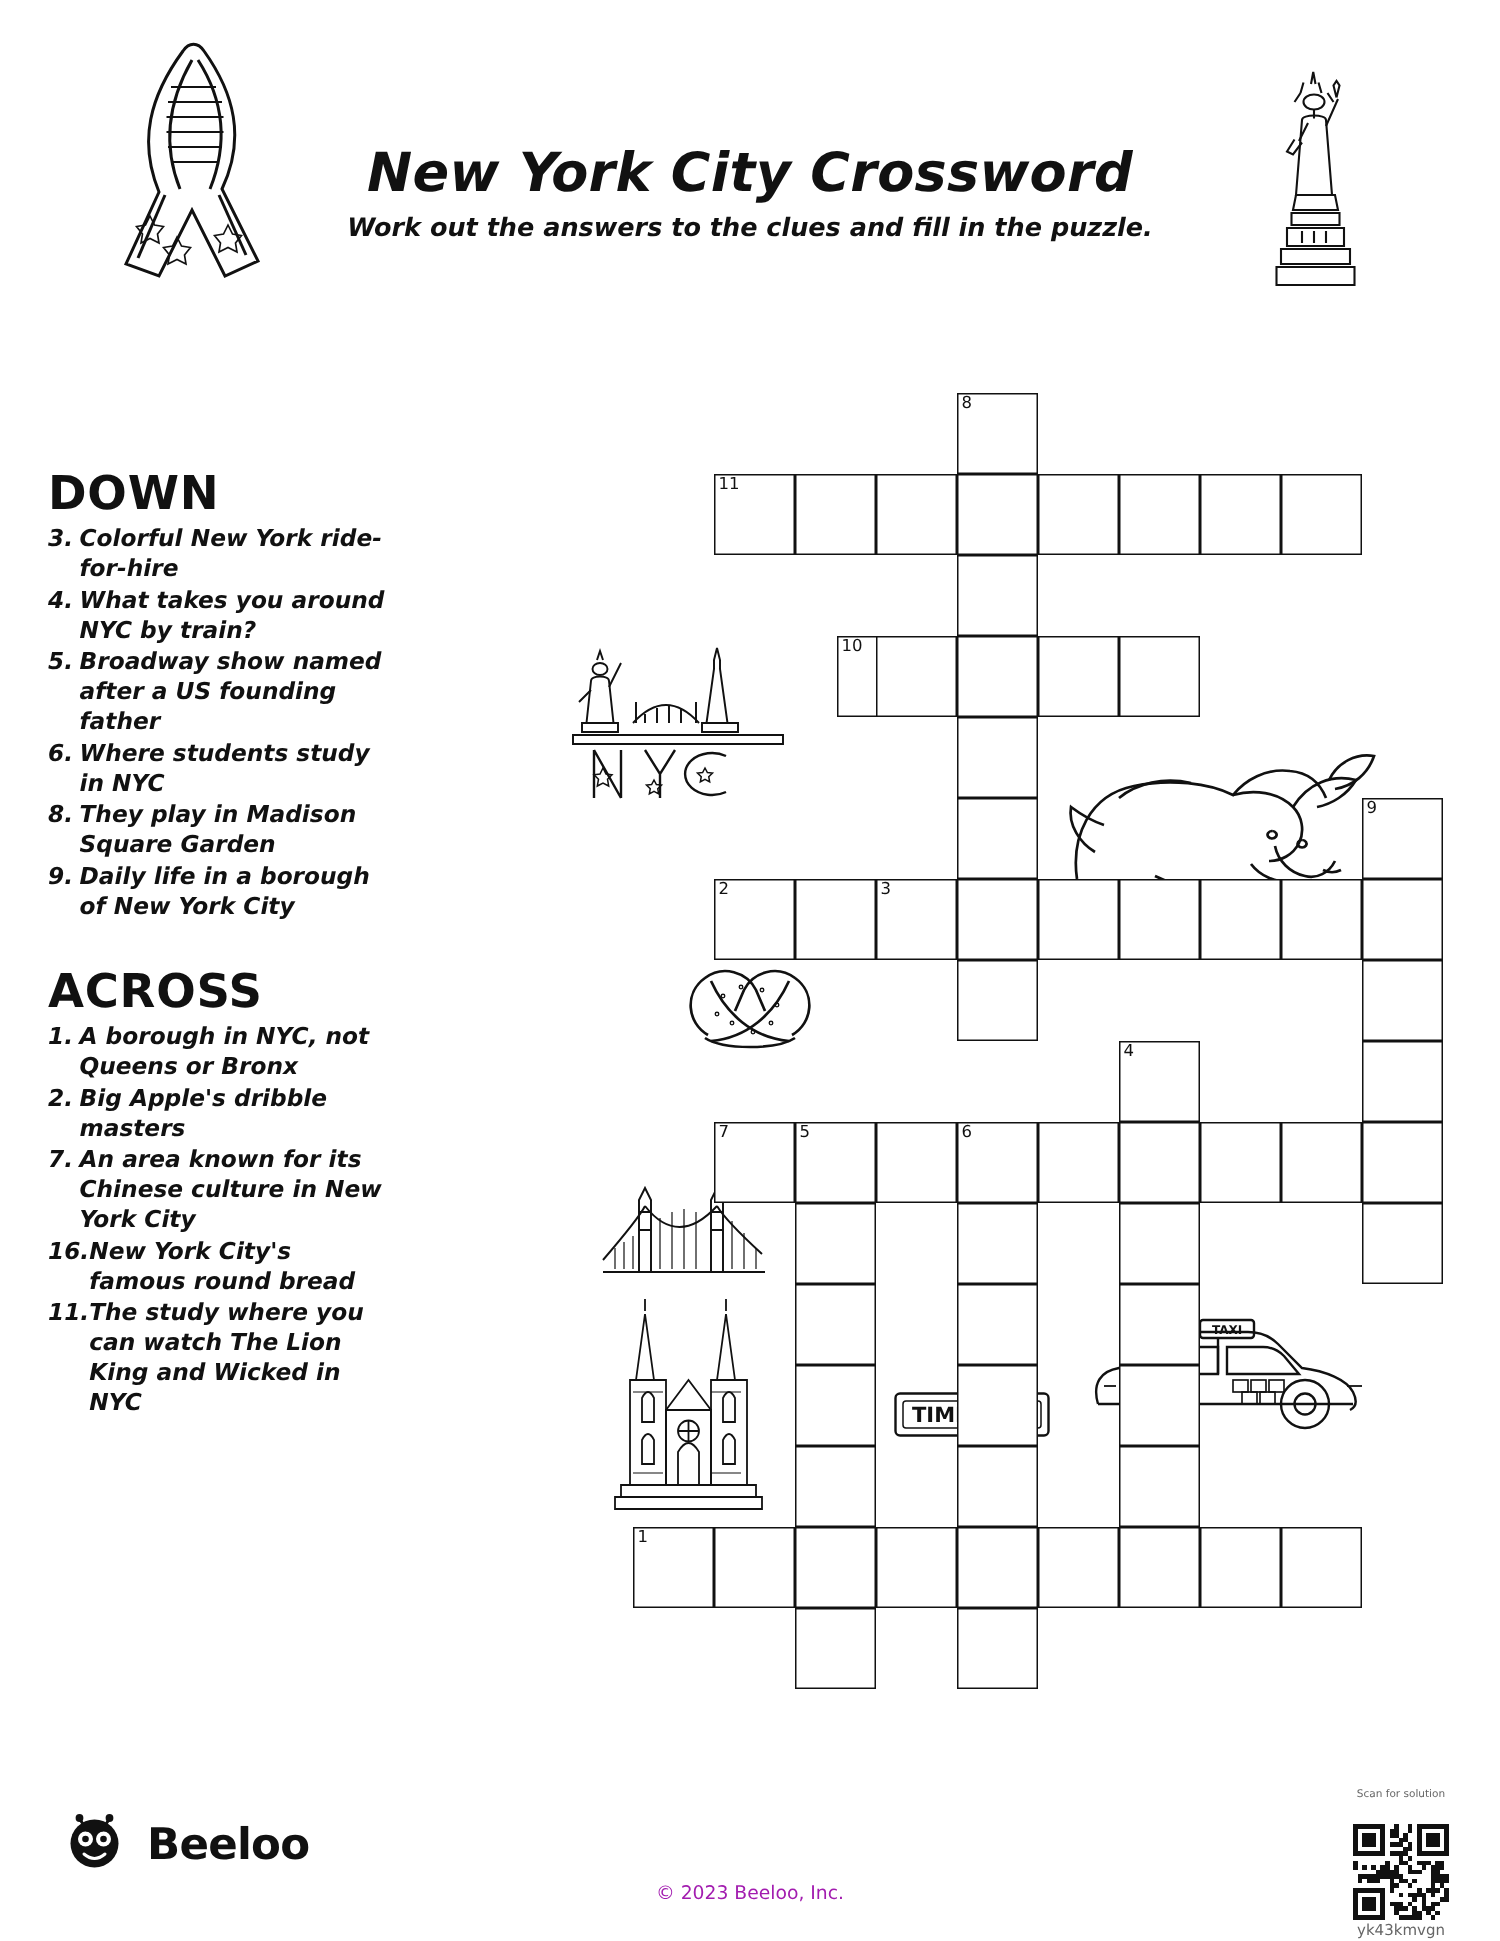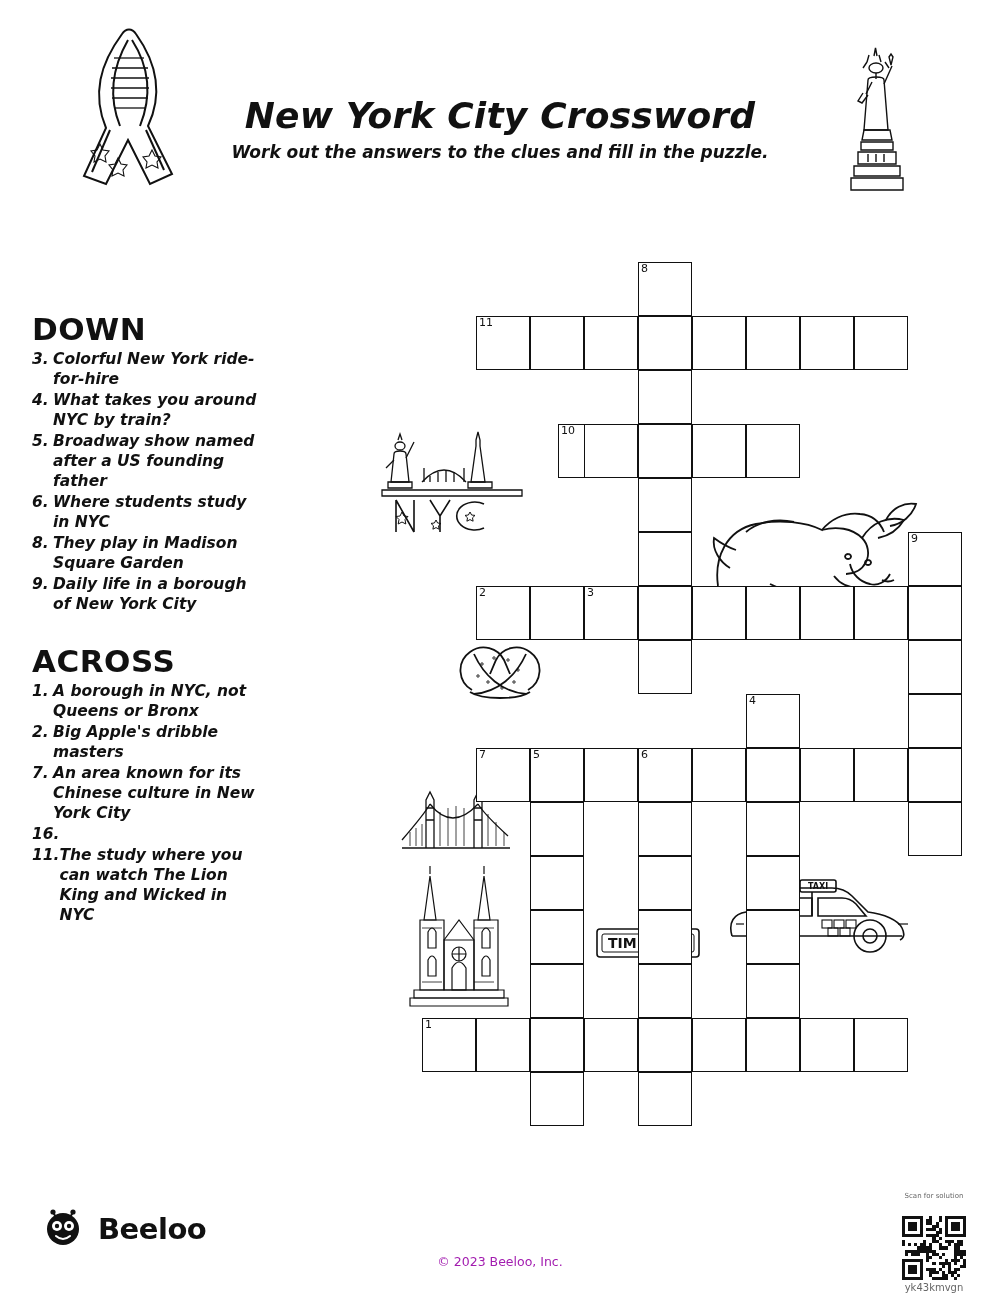--- a/index.html
+++ b/index.html
@@ -270,20 +270,21 @@
     <li class="clue-item">
       <span class="clue-num">2.</span>
       <span class="clue-text">Big Apple's dribble masters</span>
     </li>
     <li class="clue-item">
       <span class="clue-num">7.</span>
       <span class="clue-text">An area known for its Chinese culture in New York City</span>
     </li>
     <li class="clue-item">
       <span class="clue-num">16.</span>
+      <span class="clue-text">New York City's famous round bread</span>
     </li>
     <li class="clue-item">
       <span class="clue-num">11.</span>
       <span class="clue-text">The study where you can watch The Lion King and Wicked in NYC</span>
     </li>
   </ul>
 </div>
 
 <div class="art" style="left:372px; top:420px; width:160px; height:120px;">
   <svg viewBox="0 0 160 120" width="160" height="120" fill="none" stroke="#111" stroke-width="1.3">

